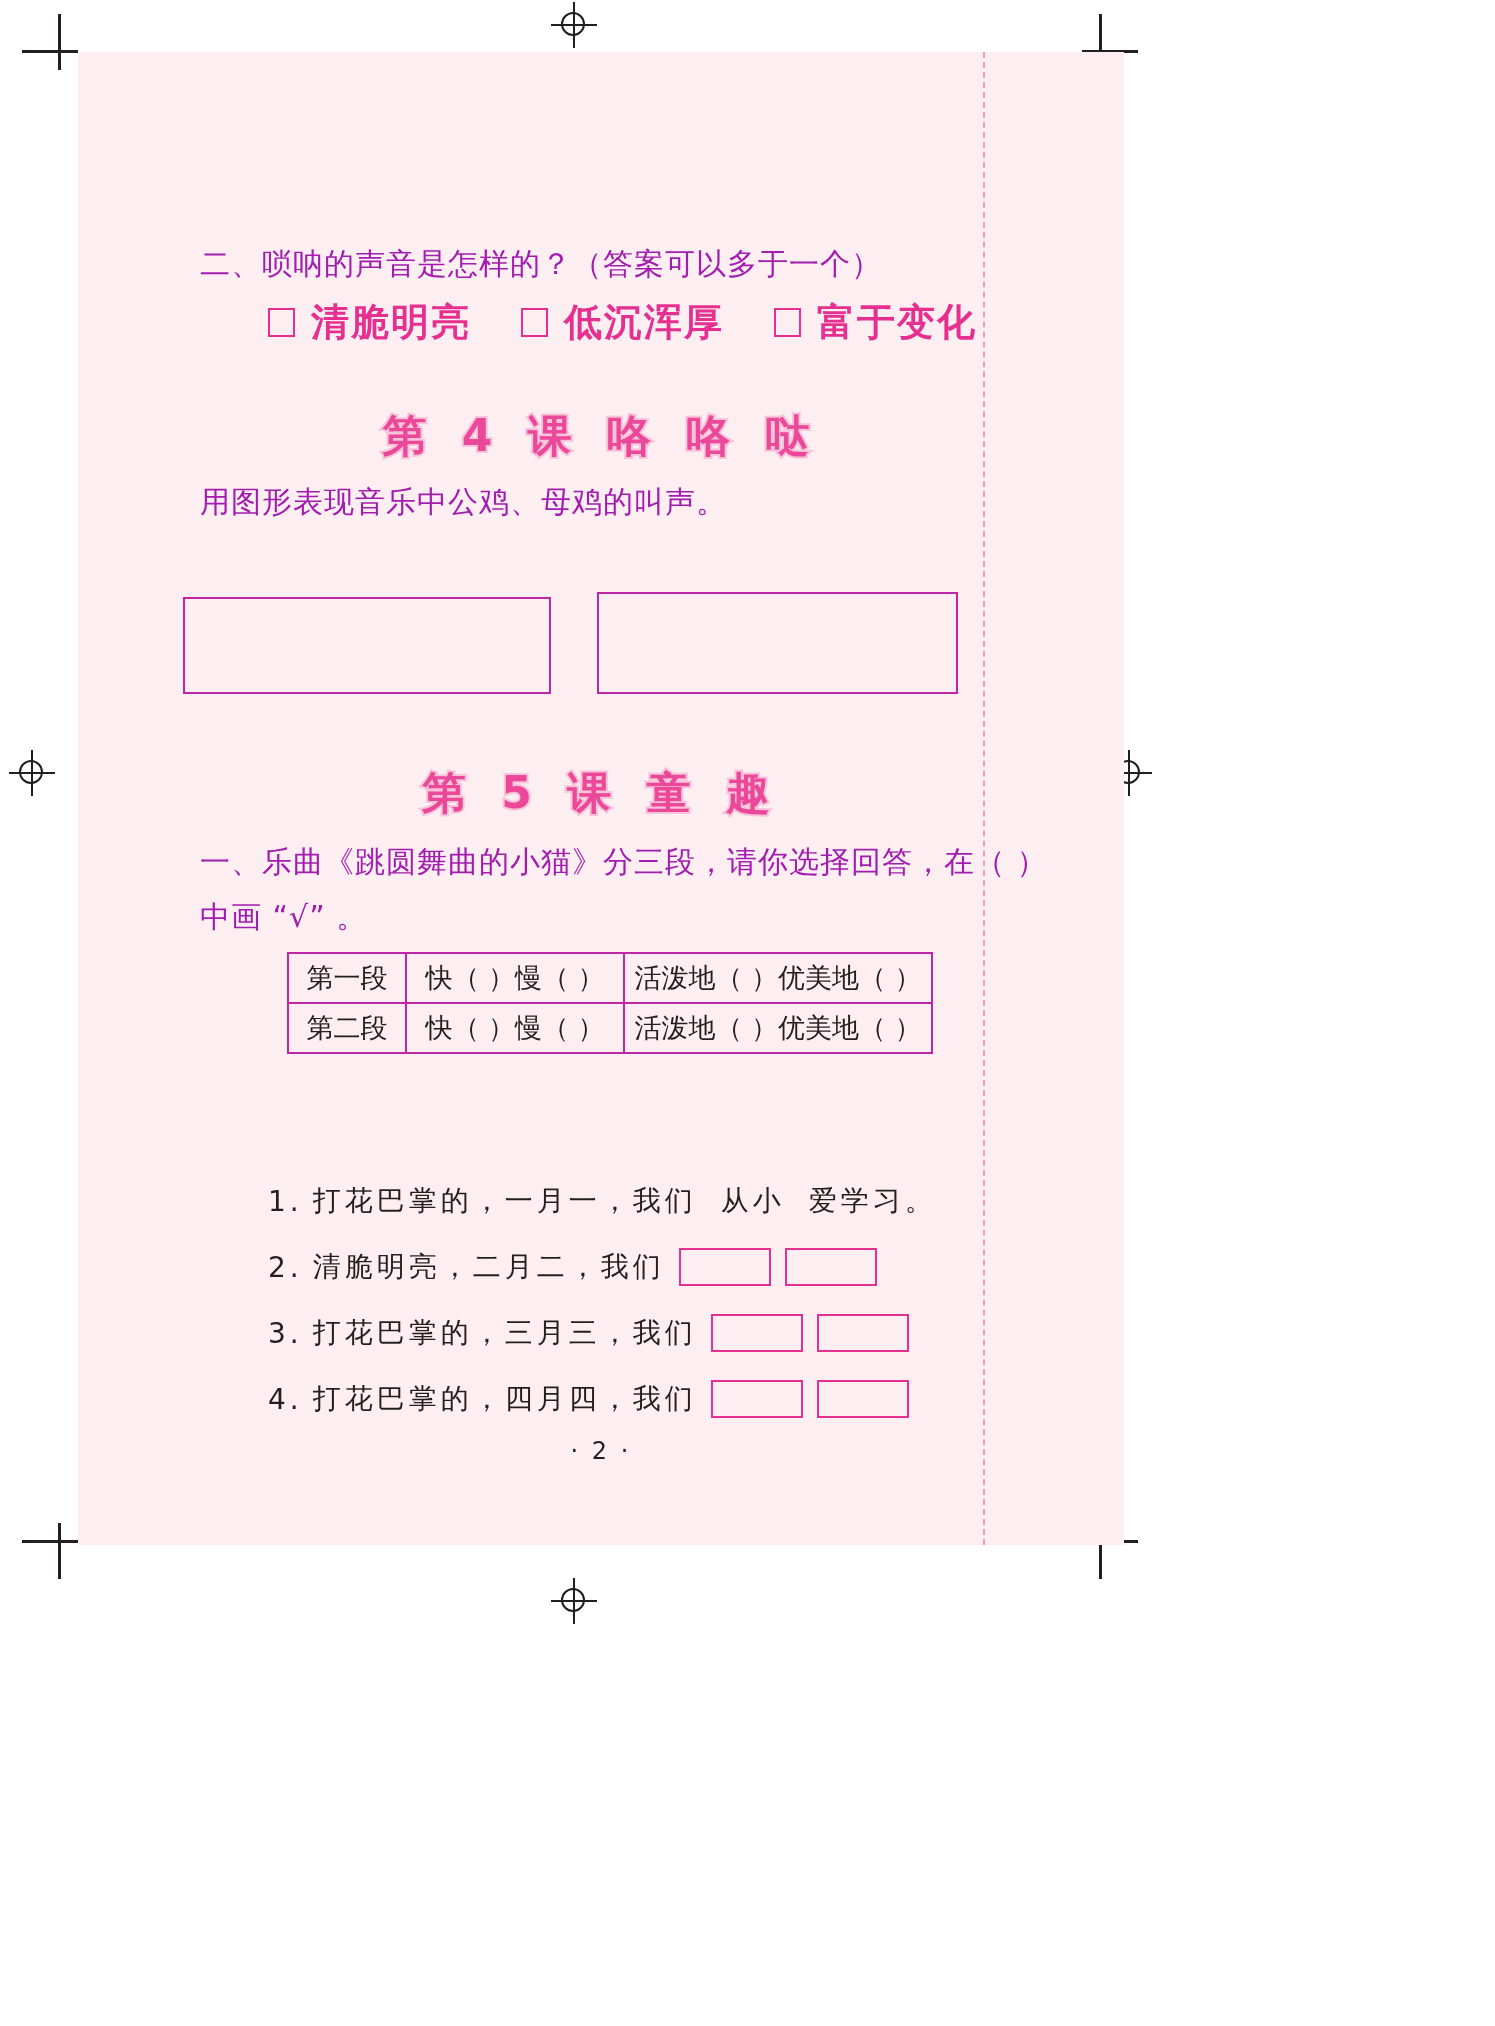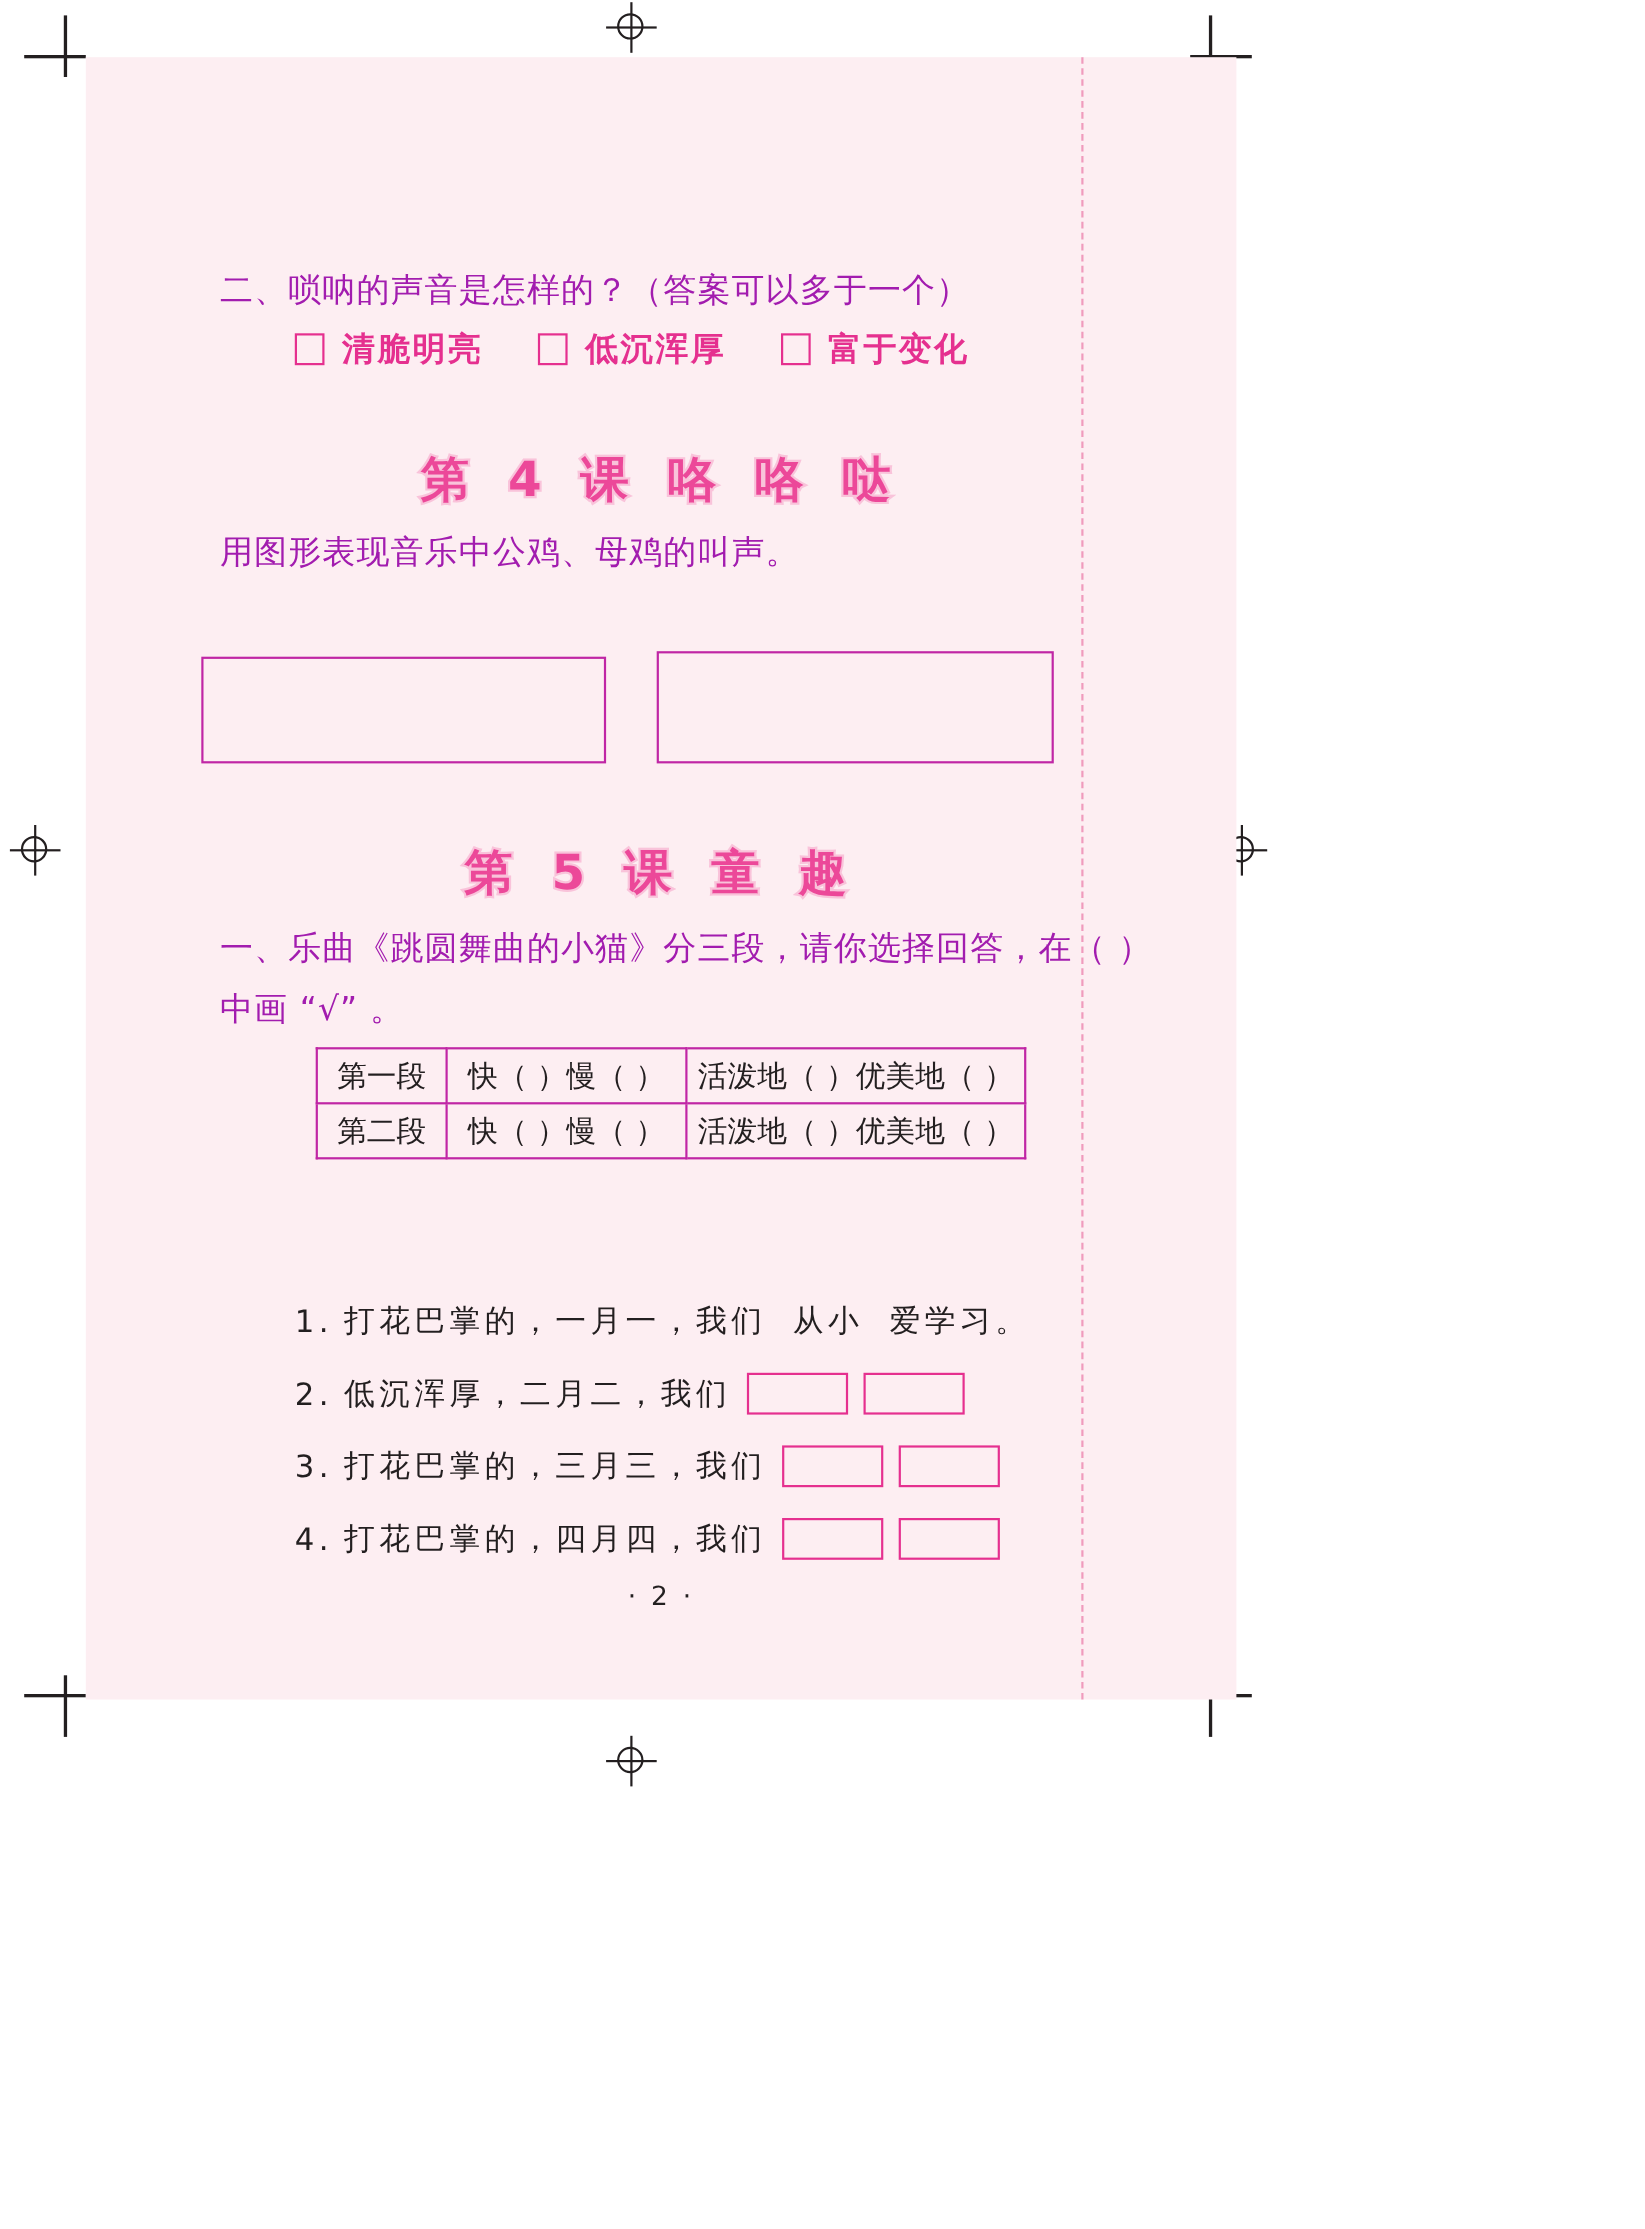--- a/index.html
+++ b/index.html
@@ -108,21 +108,21 @@
   }
   .opt .box {
     width: 27px;
     height: 29px;
     border: 2.5px solid #e5308f;
     box-sizing: border-box;
     background: #fdeef2;
   }
   .opt .lbl {
     font-family: "DejaVu Serif", "Liberation Serif", serif;
-    font-size: 30px;
+    font-size: 38px;
     font-weight: bold;
     color: #e5308f;
     letter-spacing: 2px;
   }
 
   
   .lesson-title {
     position: absolute;
     width: 100%;
     text-align: center;
@@ -298,21 +298,21 @@
 
     <div class="lyric" style="left:190px; top:1130px;">
       <span>1.</span>
       <span style="margin-left:10px;">打花巴掌的，一月一，我们</span>
       <span style="margin-left:24px;">从小</span>
       <span style="margin-left:24px;">爱学习。</span>
     </div>
 
     <div class="lyric" style="left:190px; top:1196px;">
       <span>2.</span>
-      <span style="margin-left:10px;">低沉浑厚，二月二，我们</span>
+      <span style="margin-left:10px;">清脆明亮，二月二，我们</span>
       <span class="blank"></span>
       <span class="blank"></span>
     </div>
 
     <div class="lyric" style="left:190px; top:1262px;">
       <span>3.</span>
       <span style="margin-left:10px;">打花巴掌的，三月三，我们</span>
       <span class="blank"></span>
       <span class="blank"></span>
     </div>

